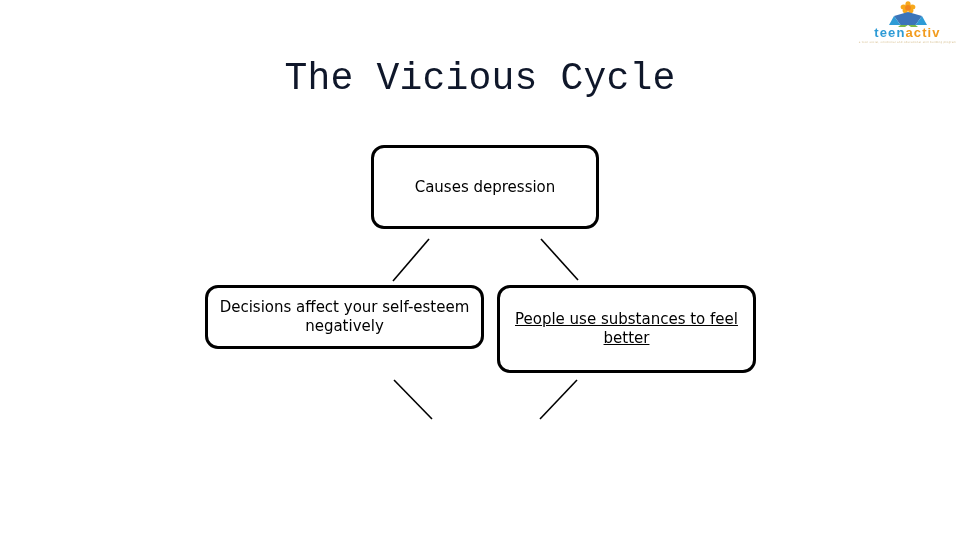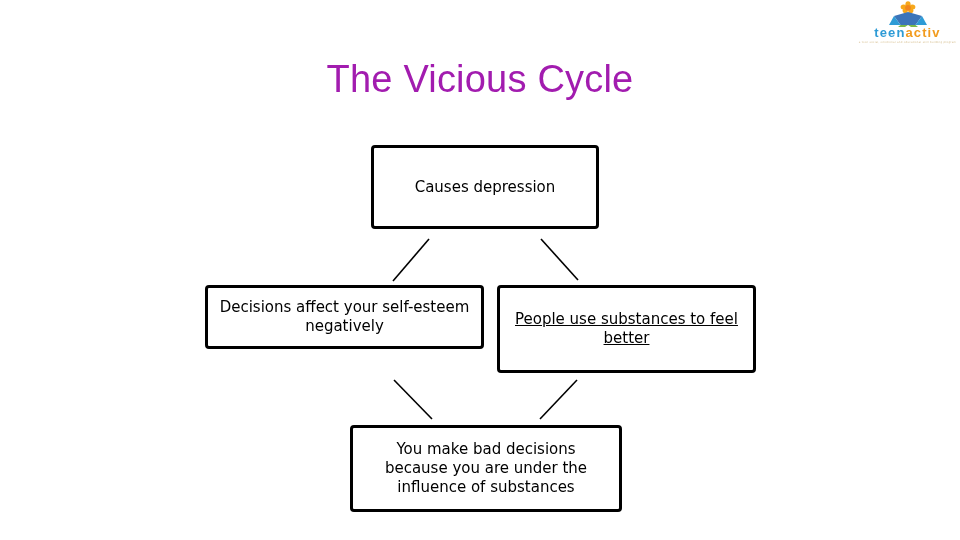--- a/index.html
+++ b/index.html
@@ -64,35 +64,35 @@
     opacity: 0.75;
   }
 
   
   #title {
     position: absolute;
     left: 0;
     top: 56px;
     width: 960px;
     text-align: center;
-    font-family: Liberation Sans, sans-serif;
+    font-family: Liberation Mono, monospace;
     font-size: 38px;
     font-weight: 300;
-    color: #a21caf;
+    color: #0f172a;
     letter-spacing: 0.2px;
     line-height: 46px;
     white-space: nowrap;
   }
 
   
   .node {
     position: absolute;
     box-sizing: border-box;
     border: 3px solid #000000;
-    border-radius: 4px;
+    border-radius: 13px;
     background: #ffffff;
     display: flex;
     align-items: center;
     justify-content: center;
     text-align: center;
     color: #000000;
     font-family: "DejaVu Sans", sans-serif;
     font-size: 15px;
     line-height: 19px;
     padding: 4px 10px;
@@ -151,17 +151,14 @@
 
   <div class="node" id="node-top">
     <span>Causes depression</span>
   </div>
   <div class="node" id="node-left">
     <span>Decisions affect your self-esteem negatively</span>
   </div>
   <div class="node" id="node-right">
     <span>People use substances to feel better</span>
   </div>
-  <div class="node" id="node-bottom">
-    <span>You make bad decisions because you are under the influence of substances</span>
-  </div>
 
 </div>
 
 </body></html>

